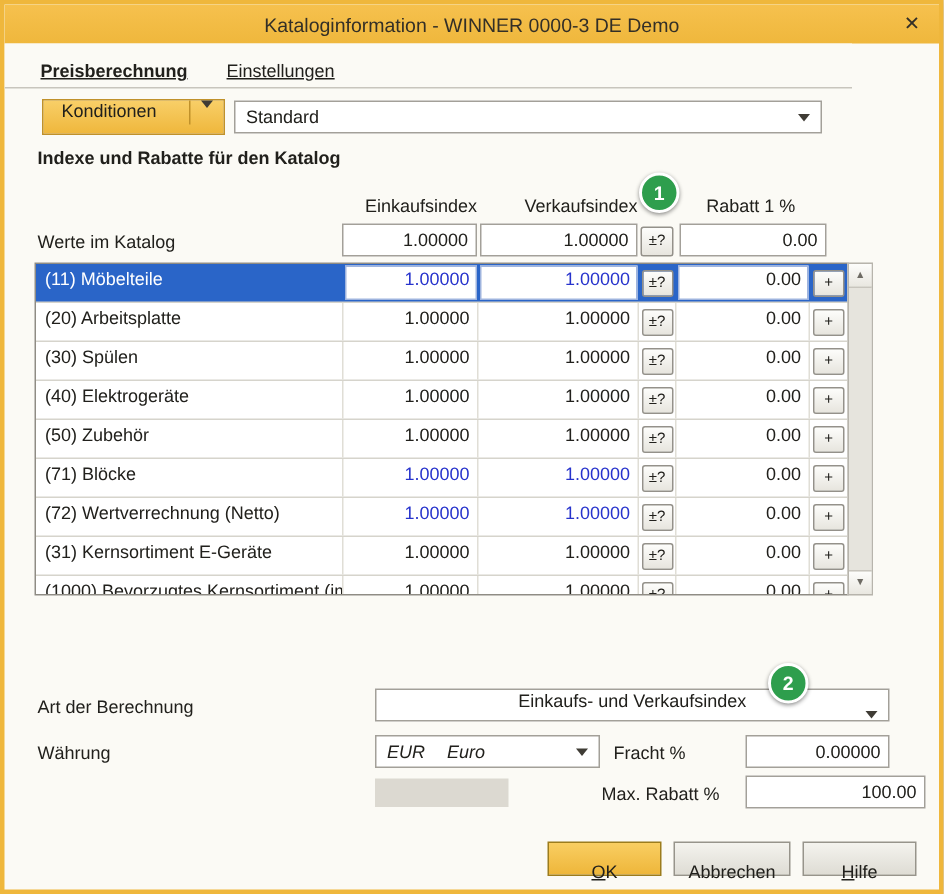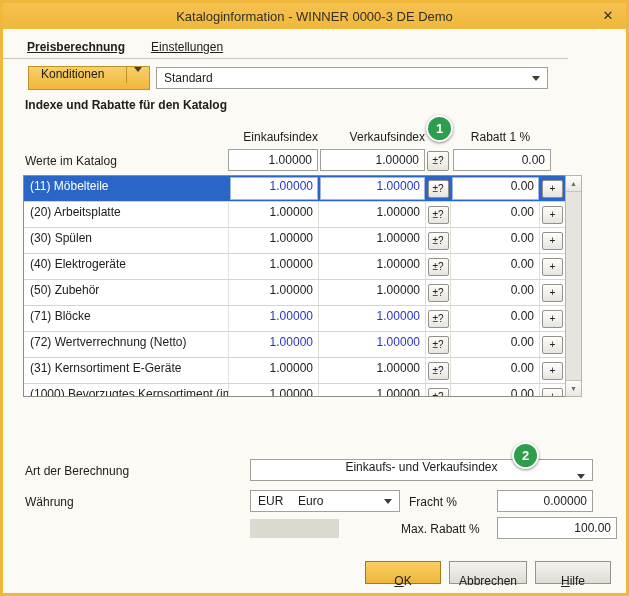--- a/index.html
+++ b/index.html
@@ -91,21 +91,21 @@
            display:flex; align-items:center; justify-content:center;
            box-shadow:0 1px 3px rgba(0,0,0,.45); z-index:30; }
   #badge-1 { left:423px; top:112px; }
   #badge-2 { left:509px; top:439px; }
 
   
   .flabel { position:absolute; }
   #l-art { left:22px; top:461px; }
   #art-select { left:247px; top:456px; width:343px;flex-direction:column; }
   #l-waehrung { left:22px; top:492px; }
-  #cur-select { left:247px; top:487px; width:150px; }
+  #cur-select { left:247px; top:487px; width:150px;font-style:italic; }
   #cur-select .code { width:40px; }
   #l-fracht { left:406px; top:492px; }
   #fracht-inp { left:494px; top:487px; width:96px; }
   .grayfield { position:absolute; left:247px; top:516px; width:89px; height:19px; background:#DCD9D1; }
   #l-max { left:398px; top:519px; }
   #max-inp { left:494px; top:514px; width:120px; }
 
   
   .btn { position:absolute; top:558px; height:23px; text-align:center; font-size:12px;
          cursor:pointer; padding-top:12px; color:#21201C; }

